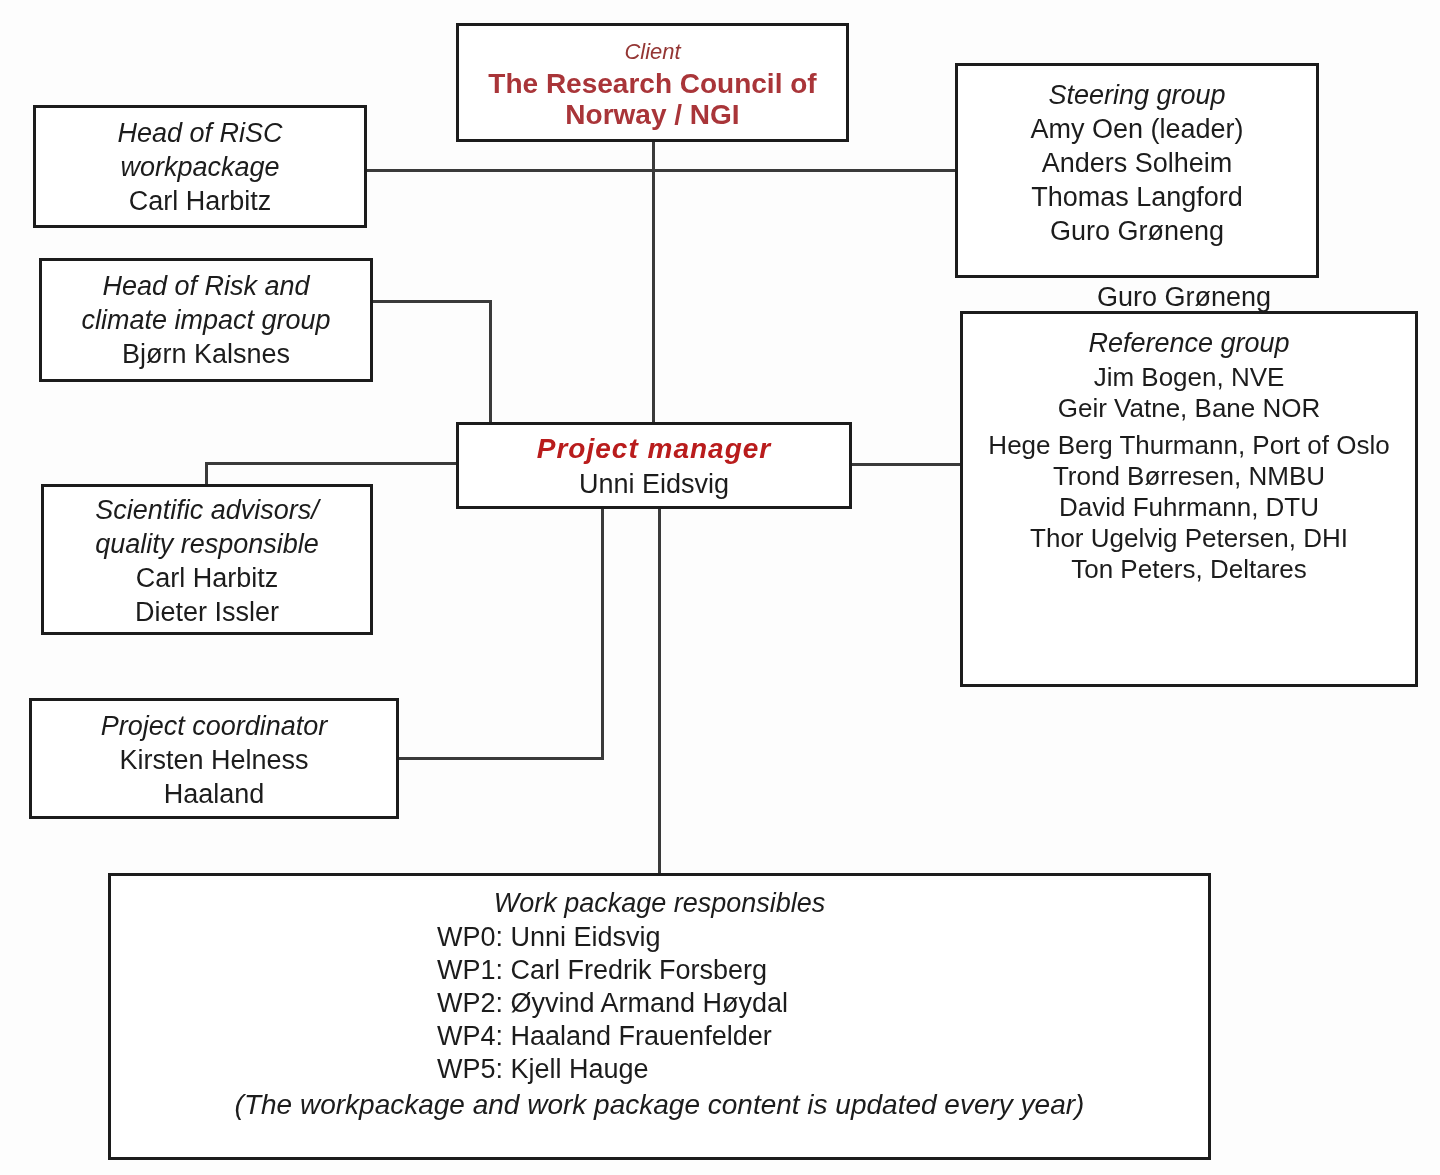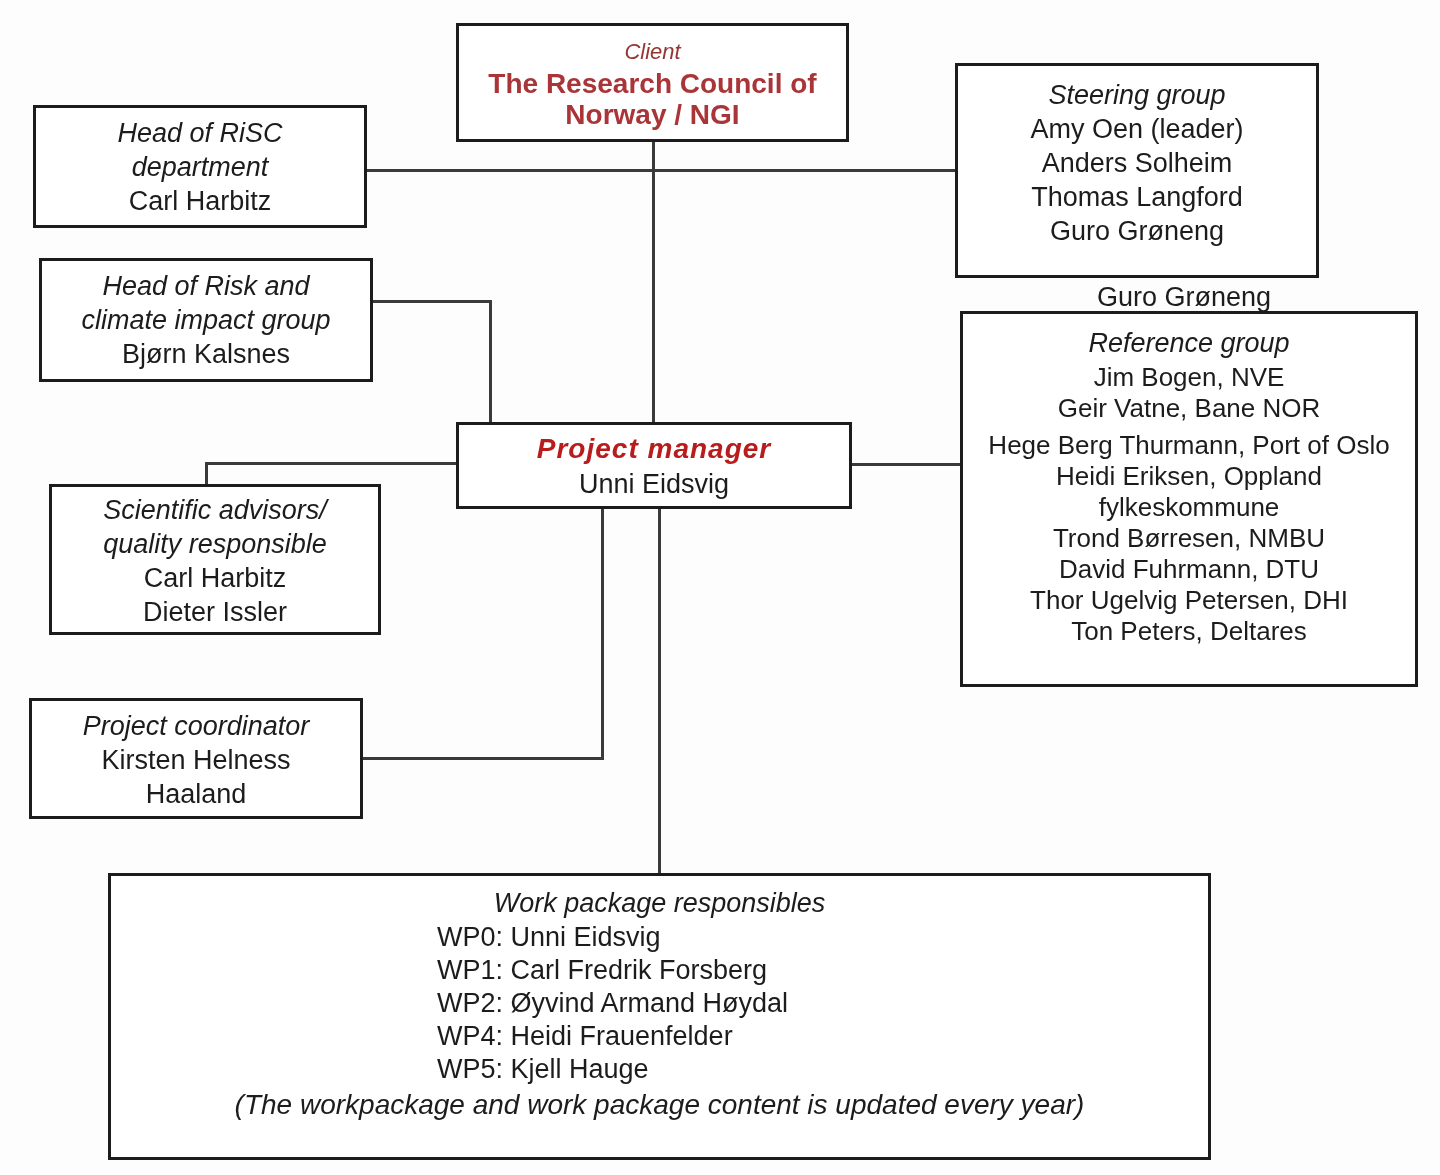--- a/index.html
+++ b/index.html
@@ -101,21 +101,21 @@
   <div class="line v-line" style="left:658px; top:509px; height:364px;"></div>
 
   <div class="box pad-t10" style="left:456px; top:23px; width:393px; height:119px;">
     <div class="client-title">Client</div>
     <div class="client-name">The Research Council of</div>
     <div class="client-name">Norway / NGI</div>
   </div>
 
   <div class="box pad-t8" style="left:33px; top:105px; width:334px; height:123px;">
     <div class="it">Head of RiSC</div>
-    <div class="it">department</div>
+    <div class="it">workpackage</div>
     <div>Carl Harbitz</div>
   </div>
 
   <div class="box pad-t8" style="left:39px; top:258px; width:334px; height:124px;">
     <div class="it">Head of Risk and</div>
     <div class="it">climate impact group</div>
     <div>Bjørn Kalsnes</div>
   </div>
 
   <div class="box pad-t12" style="left:955px; top:63px; width:364px; height:215px;">
@@ -127,51 +127,50 @@
   </div>
 
   <div class="floating-name" style="left:1034px; top:282px; width:300px;">Guro Grøneng</div>
 
   <div class="box pad-t12" style="left:960px; top:311px; width:458px; height:376px;">
     <div class="it">Reference group</div>
     <div class="ref-members" style="padding:2px 18px 0 18px;">
       <div>Jim Bogen, NVE</div>
       <div>Geir Vatne, Bane NOR</div>
       <div style="padding-top:6px;">Hege Berg Thurmann, Port of Oslo</div>
-      <div>Heidi Eriksen, Oppland fylkeskommune</div>
       <div>Trond Børresen, NMBU</div>
       <div>David Fuhrmann, DTU</div>
       <div>Thor Ugelvig Petersen, DHI</div>
       <div>Ton Peters, Deltares</div>
     </div>
   </div>
 
   <div class="box pad-t6" style="left:456px; top:422px; width:396px; height:87px;">
     <div class="pm-title">Project manager</div>
     <div>Unni Eidsvig</div>
   </div>
 
-  <div class="box pad-t6" style="left:41px; top:484px; width:332px; height:151px;margin-left:8px;">
+  <div class="box pad-t6" style="left:41px; top:484px; width:332px; height:151px;">
     <div class="it">Scientific advisors/</div>
     <div class="it">quality responsible</div>
     <div>Carl Harbitz</div>
     <div>Dieter Issler</div>
   </div>
 
-  <div class="box pad-t8" style="left:29px; top:698px; width:334px; height:121px;">
+  <div class="box pad-t8" style="left:29px; top:698px; width:370px; height:121px;">
     <div class="it">Project coordinator</div>
     <div>Kirsten Helness</div>
     <div>Haaland</div>
   </div>
 
   <div class="box" style="left:108px; top:873px; width:1103px; height:287px;">
     <div class="wp-title">Work package responsibles</div>
     <div class="wp-list">
       <div>WP0: Unni Eidsvig</div>
       <div>WP1: Carl Fredrik Forsberg</div>
       <div>WP2: Øyvind Armand Høydal</div>
-      <div>WP4: Heidi Frauenfelder</div>
+      <div>WP4: Haaland Frauenfelder</div>
       <div>WP5: Kjell Hauge</div>
     </div>
     <div class="wp-footnote">(The workpackage and work package content is updated every year)</div>
   </div>
 
 </div>
 
 </body></html>

